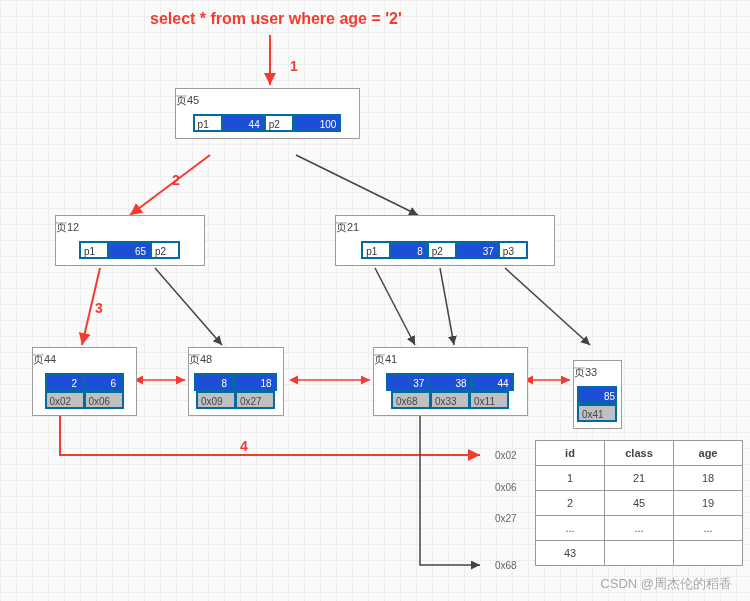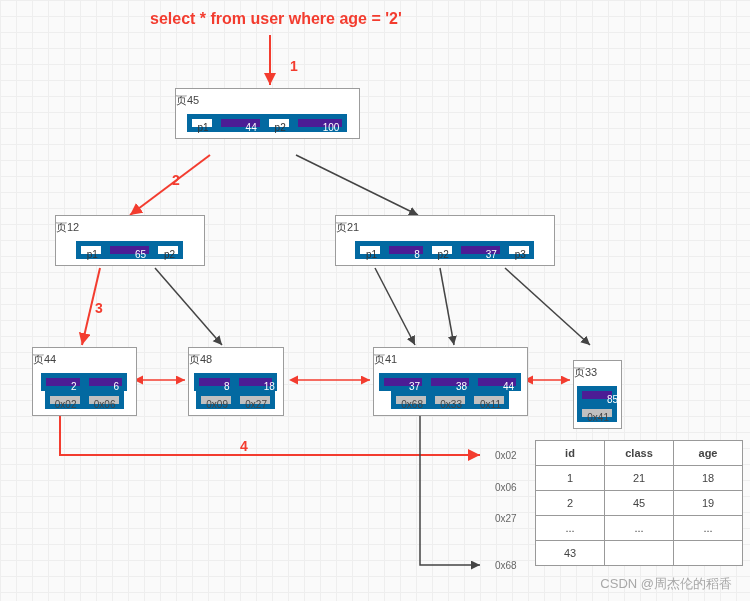--- a/index.html
+++ b/index.html
@@ -46,33 +46,33 @@
     font-size: 11px;
     color: #444;
   }
   .row {
     display: flex;
     justify-content: center;
     padding: 4px 6px 6px 6px;
     gap: 0;
   }
   .cell {
-    border: 5px solid #0369a1;
+    border: 2px solid #0369a1;
     min-width: 30px;
     height: 18px;
     line-height: 18px;
-    text-align: right;
+    text-align: left;
     font-size: 10px;
     margin-left: -1px;
     box-sizing: border-box;
     background: #fff;
     color: #333;
     padding: 0 3px;
   }
-  .cell.key { background: #4c1d95; color: #fff; padding-left: 25px; }
+  .cell.key { background: #1d4ed8; color: #fff; padding-left: 25px; }
   .cell.addr { background: #c0c0c0; color: #444; }
   .addr-col {
     position: absolute;
     font-size: 10px;
     color: #666;
   }
   .table {
     position: absolute;
     border-collapse: collapse;
     background: #fff;

